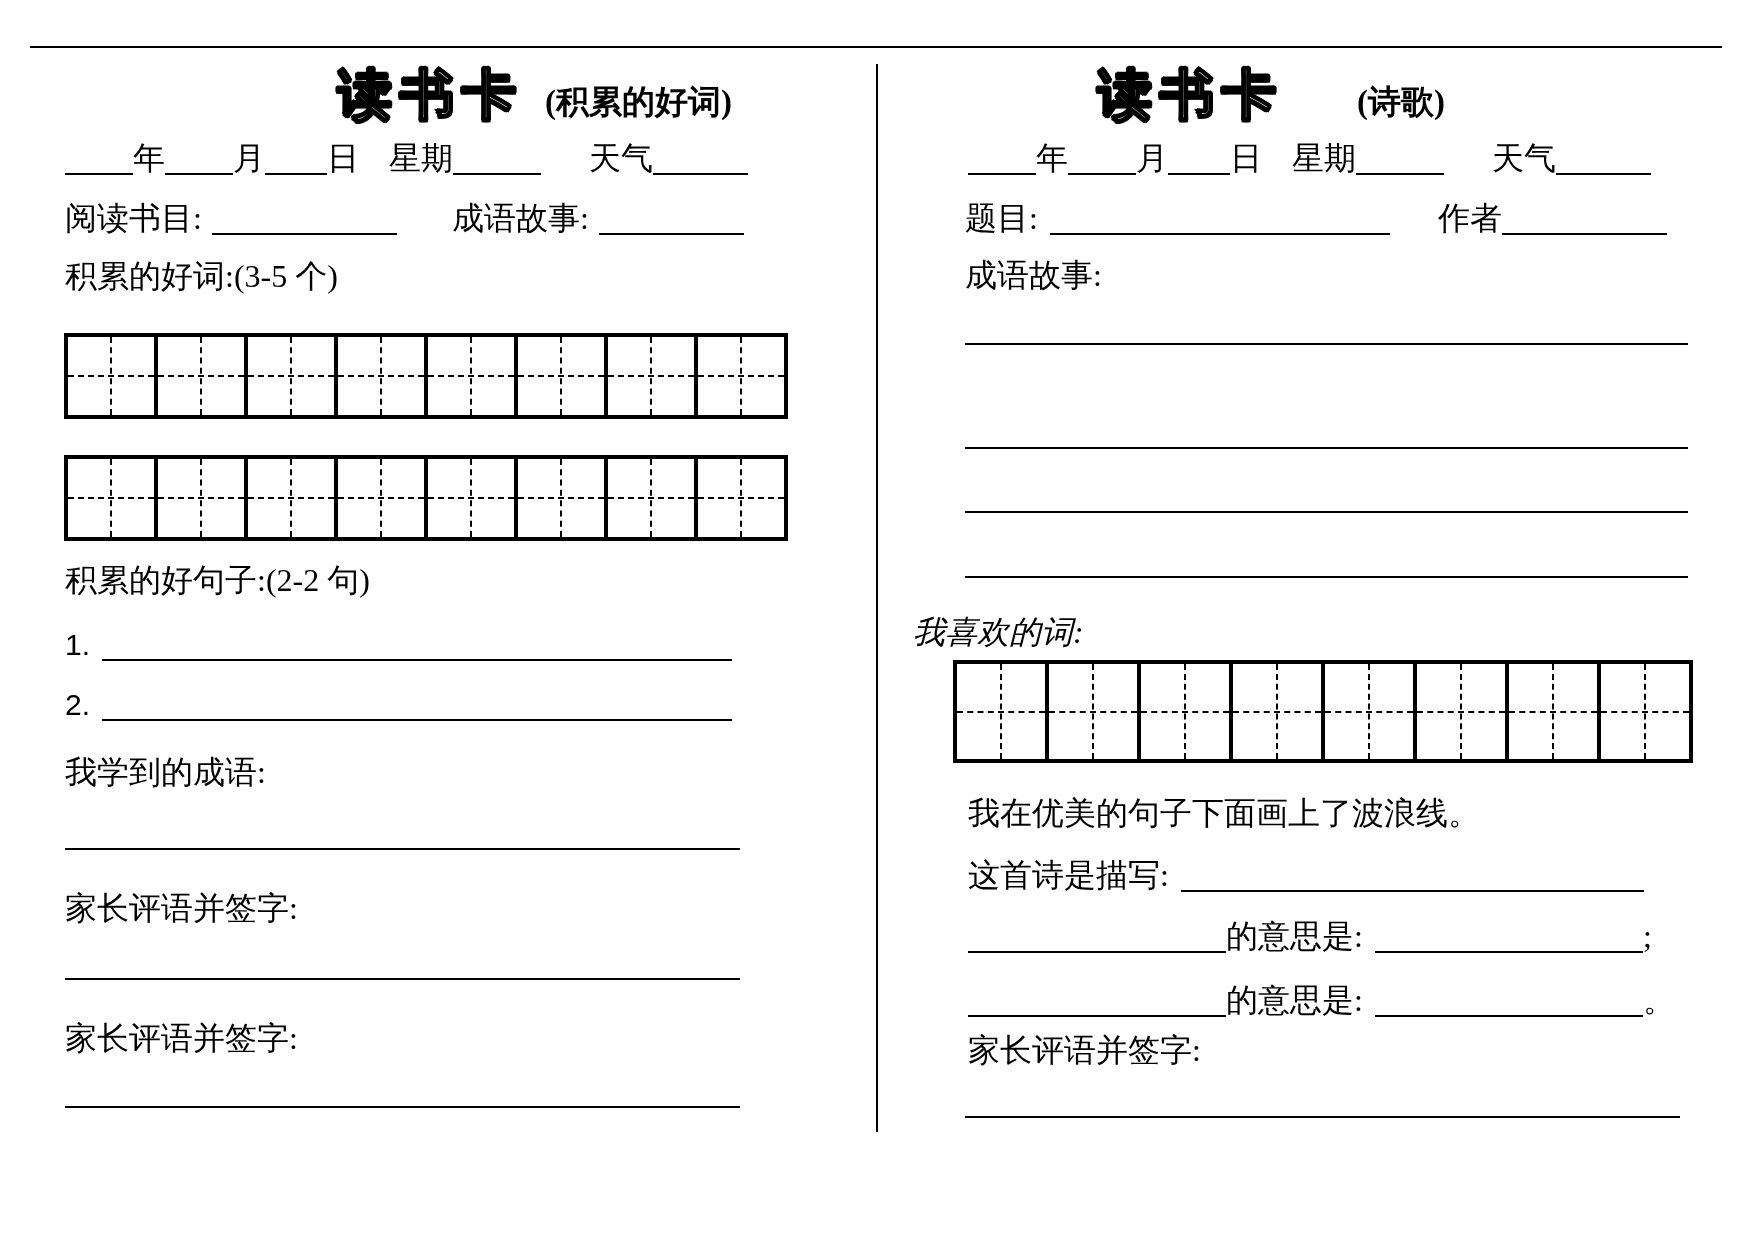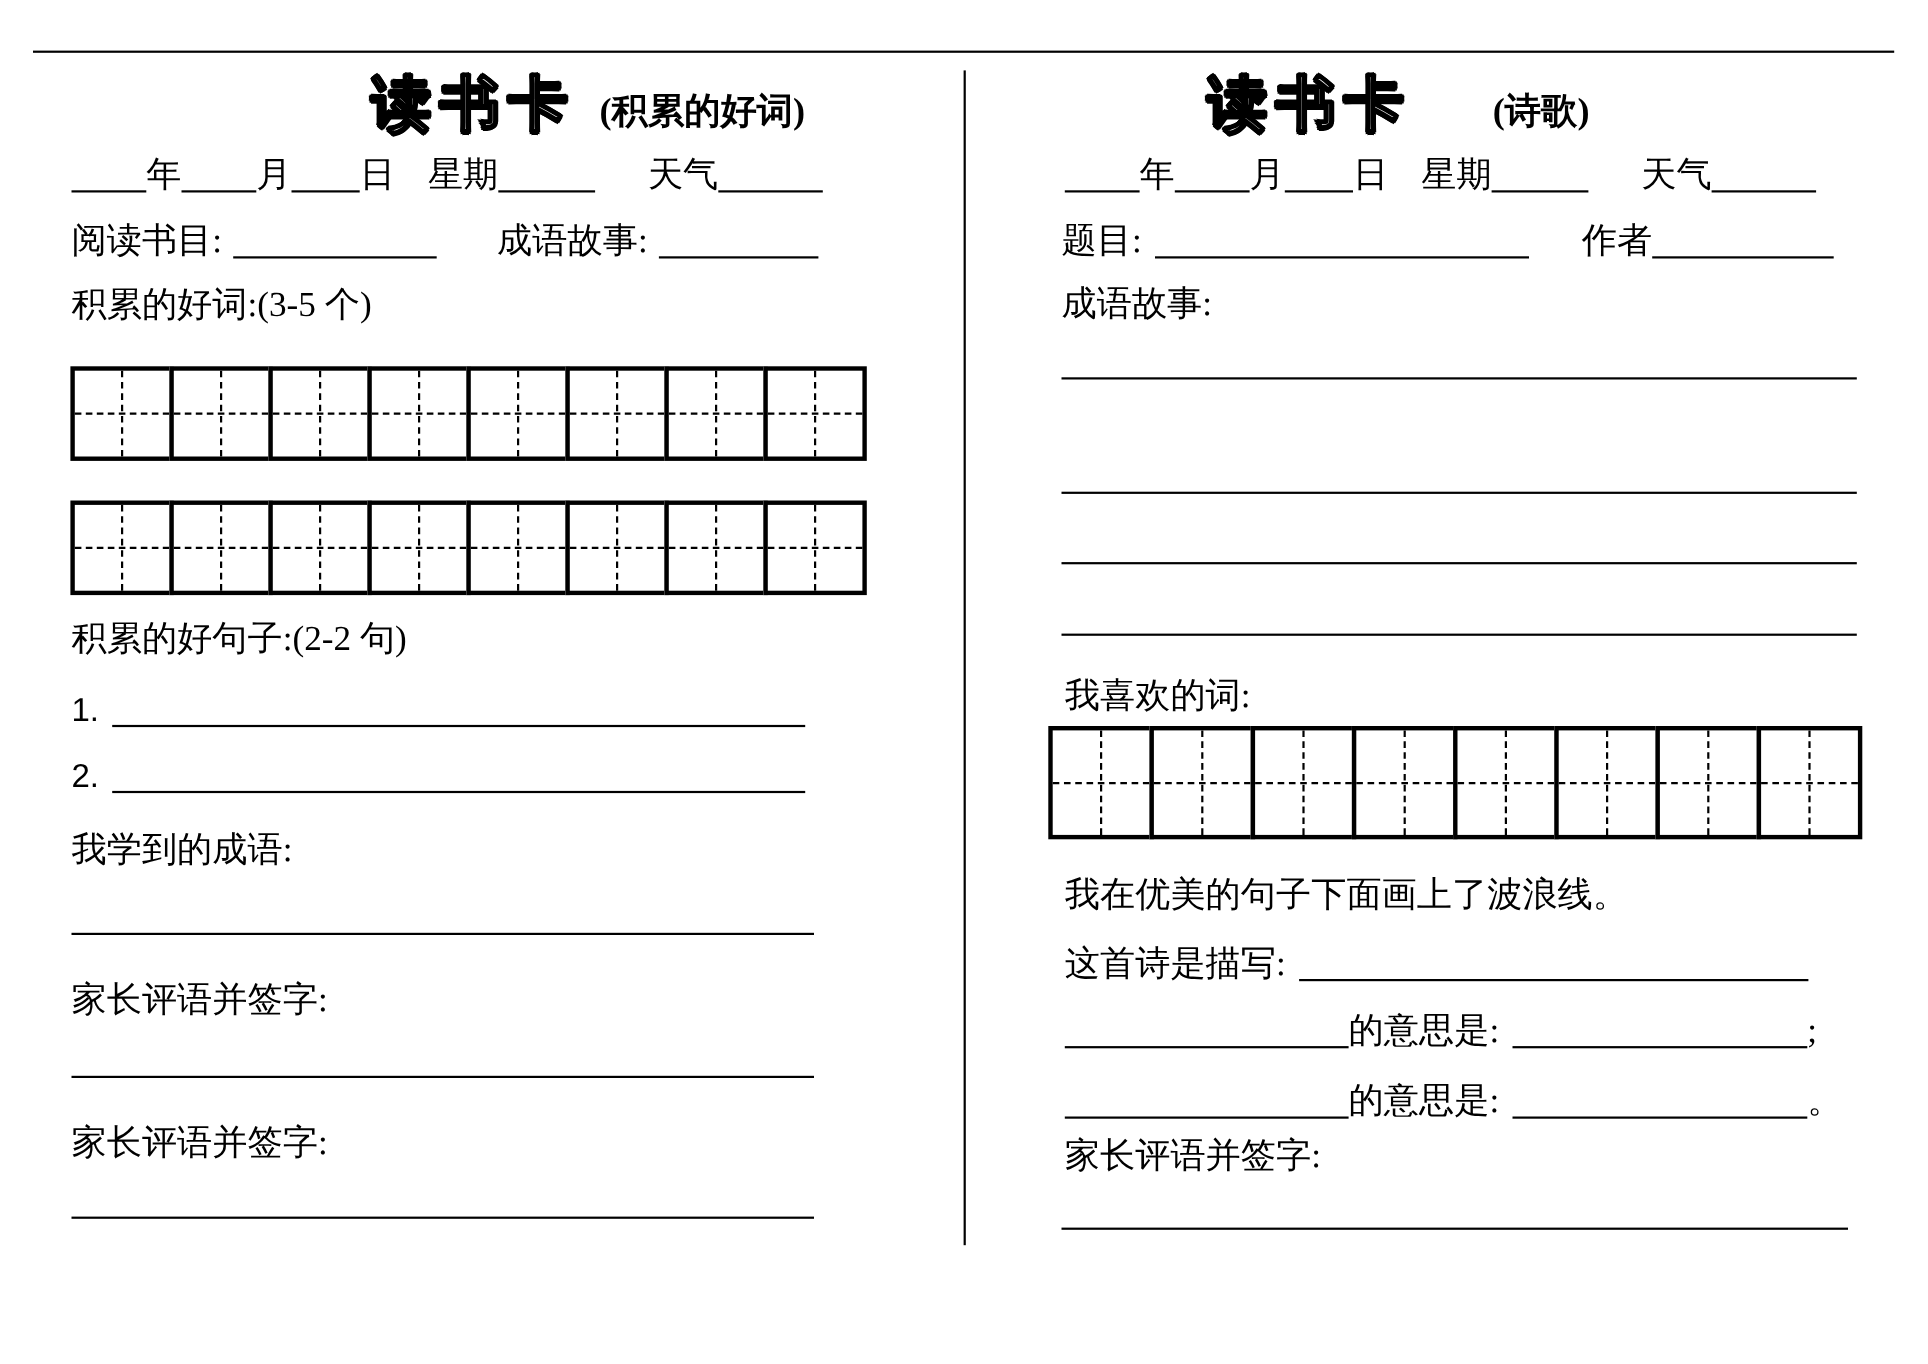--- a/index.html
+++ b/index.html
@@ -113,21 +113,21 @@
 
 <div class="row" style="left:965px;top:255px;">
   <span class="lbl">成语故事:</span>
 </div>
 
 <div class="hline" style="left:965px;top:343px;width:723px;"></div>
 <div class="hline" style="left:965px;top:447px;width:723px;"></div>
 <div class="hline" style="left:965px;top:511px;width:723px;"></div>
 <div class="hline" style="left:965px;top:576px;width:723px;"></div>
 
-<div class="row" style="left:968px;top:612px;">
+<div class="row" style="left:913px;top:612px;font-style:italic;">
   <span class="lbl">我喜欢的词:</span>
 </div>
 
 <div class="tzg-row tzg-right" style="left:953px;top:660px;">
     <div class="tzg-cell"></div>
     <div class="tzg-cell"></div>
     <div class="tzg-cell"></div>
     <div class="tzg-cell"></div>
     <div class="tzg-cell"></div>
     <div class="tzg-cell"></div>

